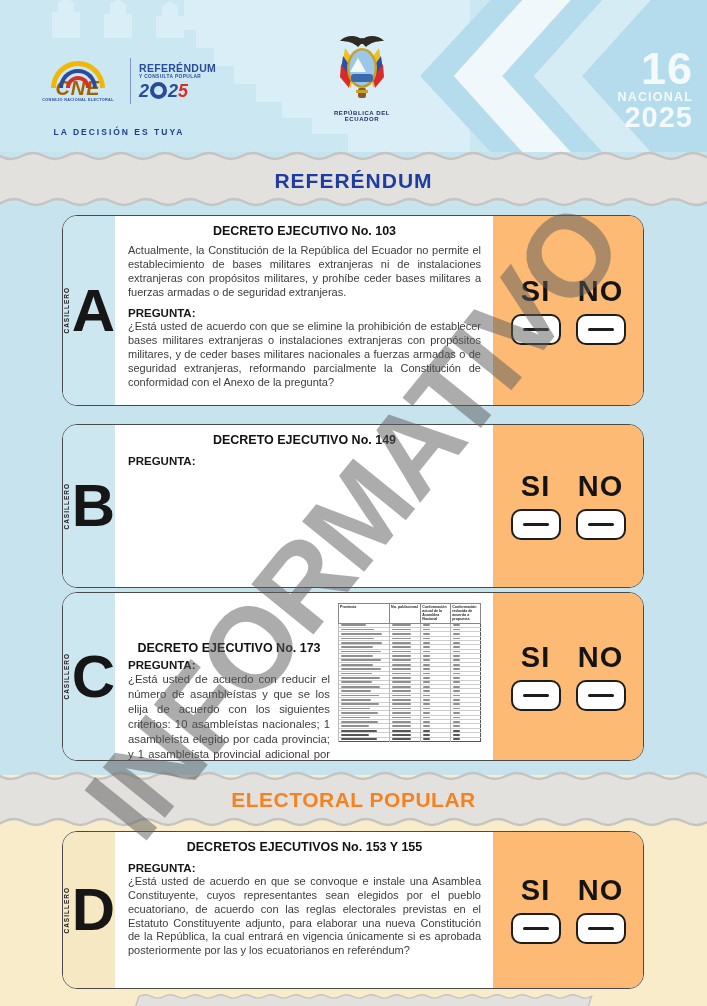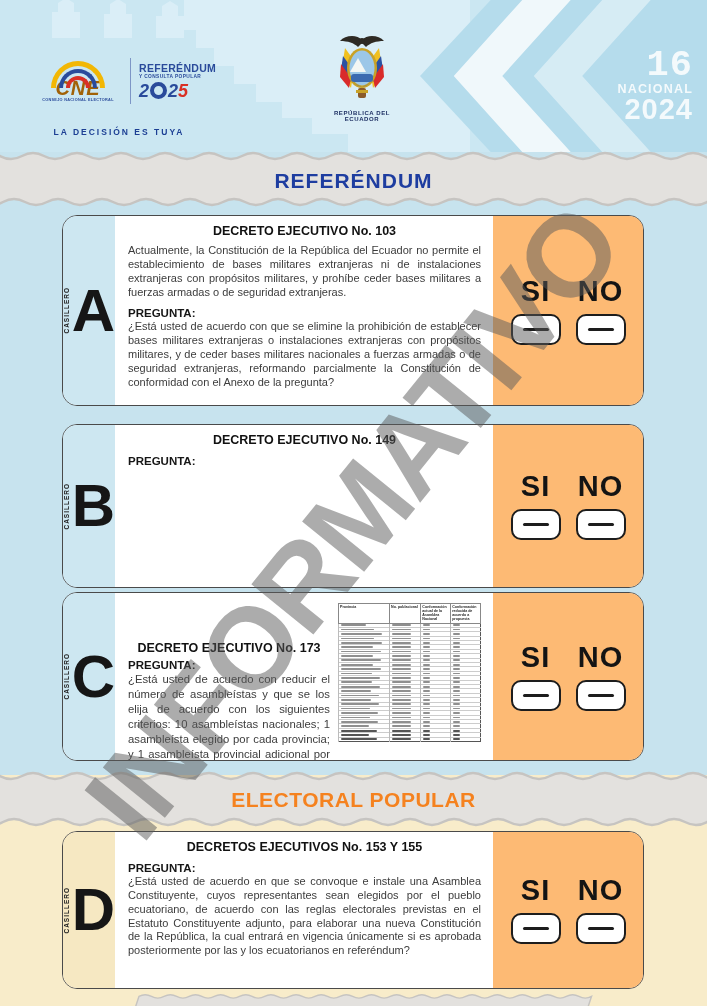--- a/index.html
+++ b/index.html
@@ -40,21 +40,21 @@
   .y-red{color:#d93025;}
   .y-gear{width:9px;height:9px;border:4px solid #2a4b9b;border-radius:50%;margin:0 1px;box-sizing:content-box;}
   .slogan{position:absolute;left:30px;top:127px;width:178px;text-align:center;font-size:8.5px;
           font-weight:bold;color:#1c3f94;letter-spacing:2px;z-index:2;}
 
   .coat{position:absolute;left:316px;top:32px;width:92px;text-align:center;z-index:2;}
   .republic{font-size:6px;font-weight:bold;color:#1d2f63;letter-spacing:.6px;margin-top:2px;}
 
   .date{position:absolute;right:14px;top:48px;text-align:right;color:rgba(255,255,255,.85);
         font-weight:bold;line-height:.95;z-index:2;}
-  .d-day{font-size:37px;letter-spacing:1px;font-family:Liberation Mono, monospace;}
+  .d-day{font-size:45px;letter-spacing:1px;}
   .d-month{font-size:12.5px;letter-spacing:1.2px;margin-top:1px;}
   .d-year{font-size:29px;letter-spacing:1px;}
 
   
   .card{position:absolute;left:62px;width:582px;background:#fff;border:1.5px solid #4a4a4a;
         border-radius:15px;display:flex;overflow:hidden;box-sizing:border-box;z-index:2;}
   #card-a{top:215px;height:191px;}
   #card-b{top:424px;height:164px;}
   #card-c{top:592px;height:169px;}
   #card-d{top:831px;height:158px;}
@@ -161,21 +161,21 @@
 
       <rect x="27" y="56" width="8" height="10" rx="2" fill="#8a5a2a"></rect>
       <rect x="25" y="58" width="12" height="3" fill="#c9a227"></rect>
     </svg>
     <div class="republic">REPÚBLICA DEL ECUADOR</div>
   </div>
 
   <div class="date">
     <div class="d-day">16</div>
     <div class="d-month">NACIONAL</div>
-    <div class="d-year">2024</div>
+    <div class="d-year">2025</div>
   </div>
 
   <svg id="band1" class="waveband" viewBox="0 0 707 58">
       <path d="M-22 6 Q-11 0 0 6 Q11 12 22 6 Q33 0 44 6 Q55 12 66 6 Q77 0 88 6 Q99 12 110 6 Q121 0 132 6 Q143 12 154 6 Q165 0 176 6 Q187 12 198 6 Q209 0 220 6 Q231 12 242 6 Q253 0 264 6 Q275 12 286 6 Q297 0 308 6 Q319 12 330 6 Q341 0 352 6 Q363 12 374 6 Q385 0 396 6 Q407 12 418 6 Q429 0 440 6 Q451 12 462 6 Q473 0 484 6 Q495 12 506 6 Q517 0 528 6 Q539 12 550 6 Q561 0 572 6 Q583 12 594 6 Q605 0 616 6 Q627 12 638 6 Q649 0 660 6 Q671 12 682 6 Q693 0 704 6 Q715 12 726 6 Q737 0 748 6 Q759 12 770 6 L751 52 Q740 58 729 52 Q718 46 707 52 Q696 58 685 52 Q674 46 663 52 Q652 58 641 52 Q630 46 619 52 Q608 58 597 52 Q586 46 575 52 Q564 58 553 52 Q542 46 531 52 Q520 58 509 52 Q498 46 487 52 Q476 58 465 52 Q454 46 443 52 Q432 58 421 52 Q410 46 399 52 Q388 58 377 52 Q366 46 355 52 Q344 58 333 52 Q322 46 311 52 Q300 58 289 52 Q278 46 267 52 Q256 58 245 52 Q234 46 223 52 Q212 58 201 52 Q190 46 179 52 Q168 58 157 52 Q146 46 135 52 Q124 58 113 52 Q102 46 91 52 Q80 58 69 52 Q58 46 47 52 Q36 58 25 52 Q14 46 3 52 Q-8 58 -19 52 Q-30 46 -41 52 Z" fill="#e3e1de" stroke="#c6c4c1" stroke-width="2.5"></path>
     </svg>
   <div class="band-label" id="band1-label">REFERÉNDUM</div>
   <svg id="band2" class="waveband" viewBox="0 0 707 58">
       <path d="M-22 6 Q-11 0 0 6 Q11 12 22 6 Q33 0 44 6 Q55 12 66 6 Q77 0 88 6 Q99 12 110 6 Q121 0 132 6 Q143 12 154 6 Q165 0 176 6 Q187 12 198 6 Q209 0 220 6 Q231 12 242 6 Q253 0 264 6 Q275 12 286 6 Q297 0 308 6 Q319 12 330 6 Q341 0 352 6 Q363 12 374 6 Q385 0 396 6 Q407 12 418 6 Q429 0 440 6 Q451 12 462 6 Q473 0 484 6 Q495 12 506 6 Q517 0 528 6 Q539 12 550 6 Q561 0 572 6 Q583 12 594 6 Q605 0 616 6 Q627 12 638 6 Q649 0 660 6 Q671 12 682 6 Q693 0 704 6 Q715 12 726 6 Q737 0 748 6 Q759 12 770 6 L751 52 Q740 58 729 52 Q718 46 707 52 Q696 58 685 52 Q674 46 663 52 Q652 58 641 52 Q630 46 619 52 Q608 58 597 52 Q586 46 575 52 Q564 58 553 52 Q542 46 531 52 Q520 58 509 52 Q498 46 487 52 Q476 58 465 52 Q454 46 443 52 Q432 58 421 52 Q410 46 399 52 Q388 58 377 52 Q366 46 355 52 Q344 58 333 52 Q322 46 311 52 Q300 58 289 52 Q278 46 267 52 Q256 58 245 52 Q234 46 223 52 Q212 58 201 52 Q190 46 179 52 Q168 58 157 52 Q146 46 135 52 Q124 58 113 52 Q102 46 91 52 Q80 58 69 52 Q58 46 47 52 Q36 58 25 52 Q14 46 3 52 Q-8 58 -19 52 Q-30 46 -41 52 Z" fill="#e3e1de" stroke="#c6c4c1" stroke-width="2.5"></path>
     </svg>
   <div class="band-label" id="band2-label">ELECTORAL POPULAR</div>

